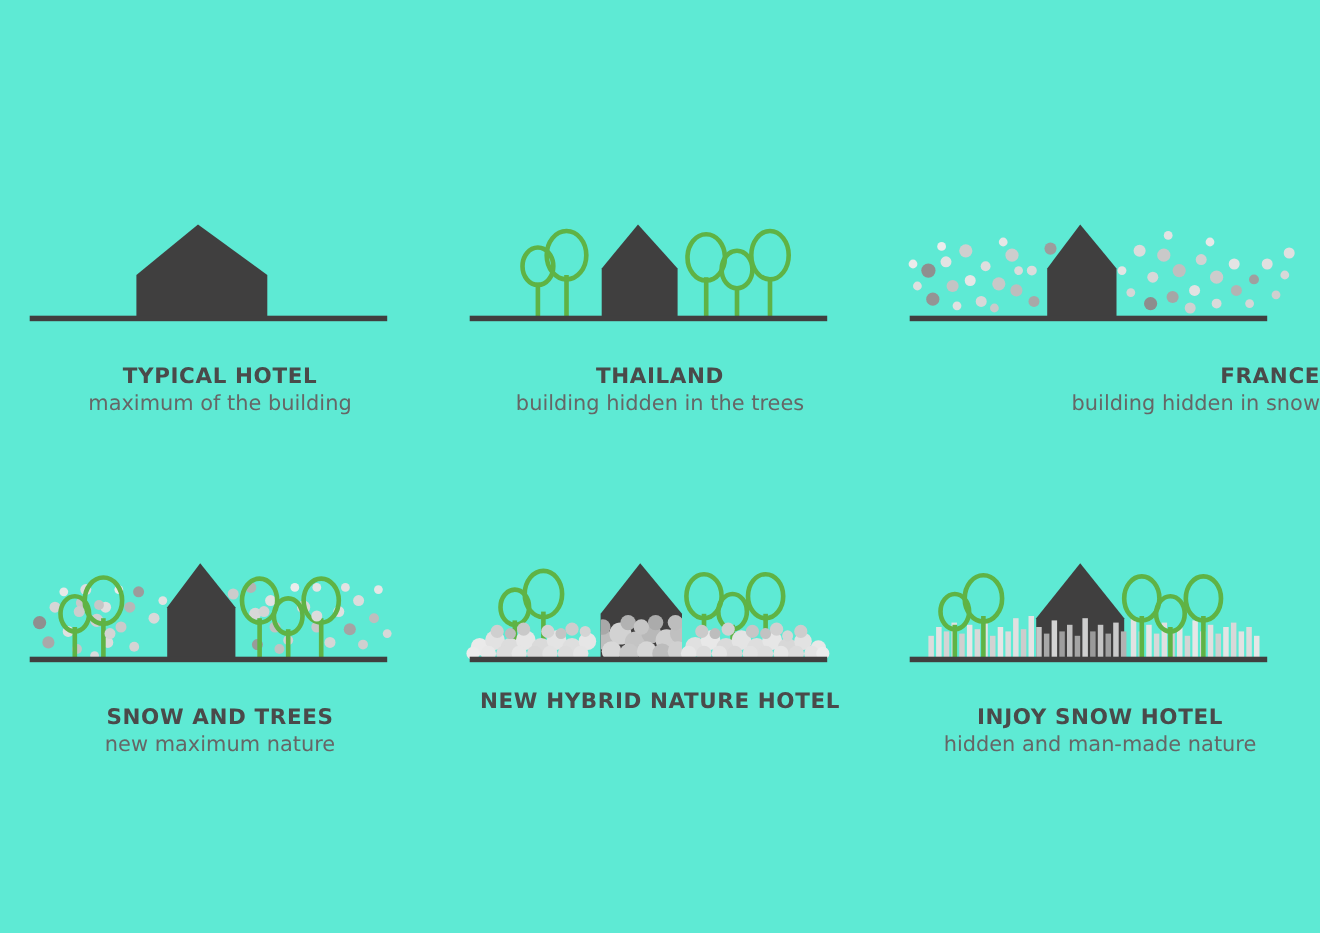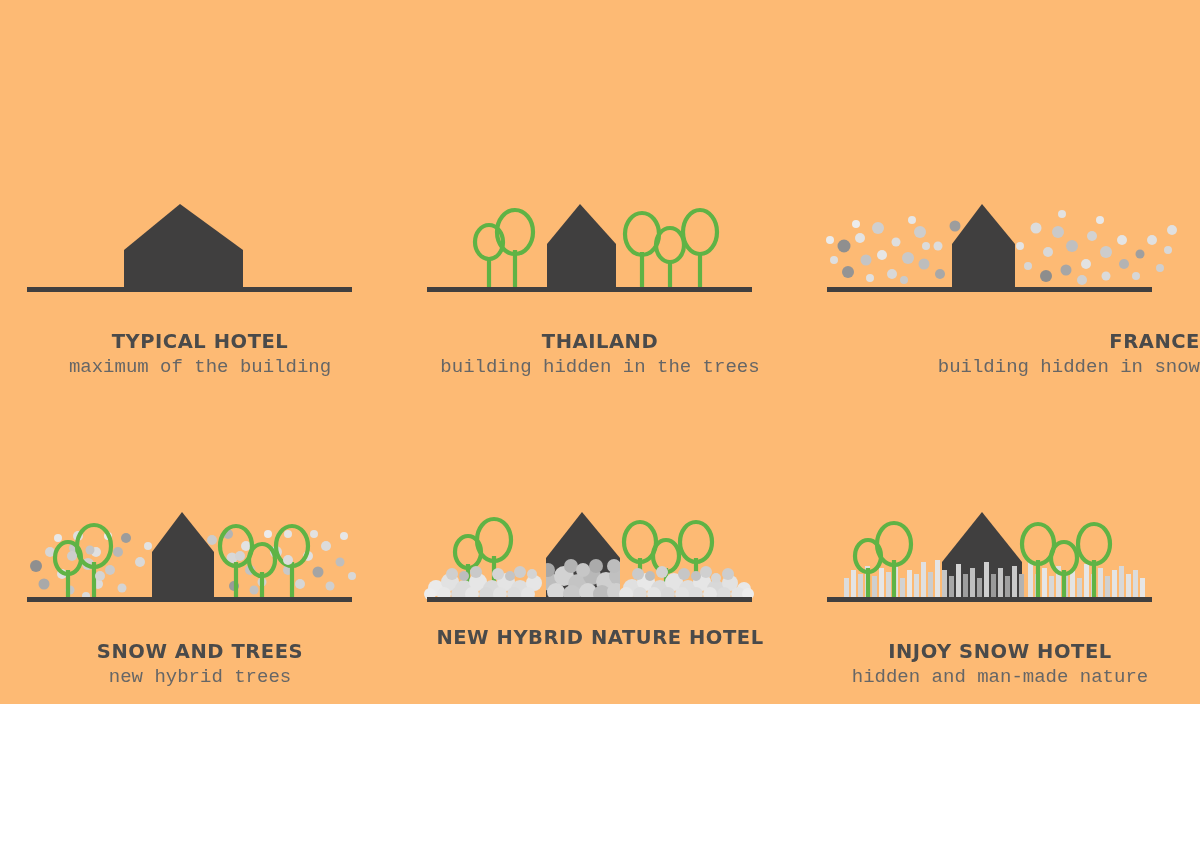--- a/index.html
+++ b/index.html
@@ -11,22 +11,22 @@
     width: 1200px;
     height: 848px;
     font-family: "DejaVu Sans", sans-serif;
     overflow: hidden;
     position: relative;
   }
   #sheet {
     position: absolute;
     left: 0; top: 0;
     width: 1200px;
-    height: 704px;
-    background: #fdba74;
+    height: 848px;
+    background: #5eead4;
   }
   .grid {
     position: absolute;
     left: 0; top: 0;
     width: 1200px;
     height: 848px;
   }
   .panel {
     position: absolute;
     width: 400px;
@@ -57,21 +57,20 @@
     color: #4a4a4a;
     line-height: 24px;
     white-space: nowrap;
   }
   .cap-sub {
     font-size: 19px;
     font-weight: normal;
     color: #666666;
     line-height: 26px;
     white-space: nowrap;
-    font-family: Liberation Mono, monospace;
   }
 </style>
 </head>
 <body>
 
 <div id="sheet">
   <div class="grid">
 
     <div class="panel" style="left:0px; top:180px;">
       <div class="scene">
@@ -273,21 +272,21 @@
             <circle cx="240" cy="66" r="5" fill="#d4d4d4"></circle>
             <circle cx="288" cy="70" r="5" fill="#dcdcdc"></circle>
             <circle cx="90" cy="60" r="4.5" fill="#c6c6c6"></circle>
             <circle cx="254" cy="100" r="4.5" fill="#c2c2c2"></circle>
           </g>
           <rect x="27" y="107" width="325" height="5" fill="#403f3f"></rect>
         </svg>
       </div>
       <div class="caption" style="top:150px;">
         <div class="cap-title">SNOW AND TREES</div>
-        <div class="cap-sub">new hybrid trees</div>
+        <div class="cap-sub">new maximum nature</div>
       </div>
     </div>
 
     <div class="panel" style="left:400px; top:490px;">
       <div class="scene">
         <svg viewBox="0 0 400 200" xmlns="http://www.w3.org/2000/svg">
           <defs>
             <clipPath id="houseClip5">
               <polygon points="146,68 182,22 220,68 220,108 146,108"></polygon>
             </clipPath>

